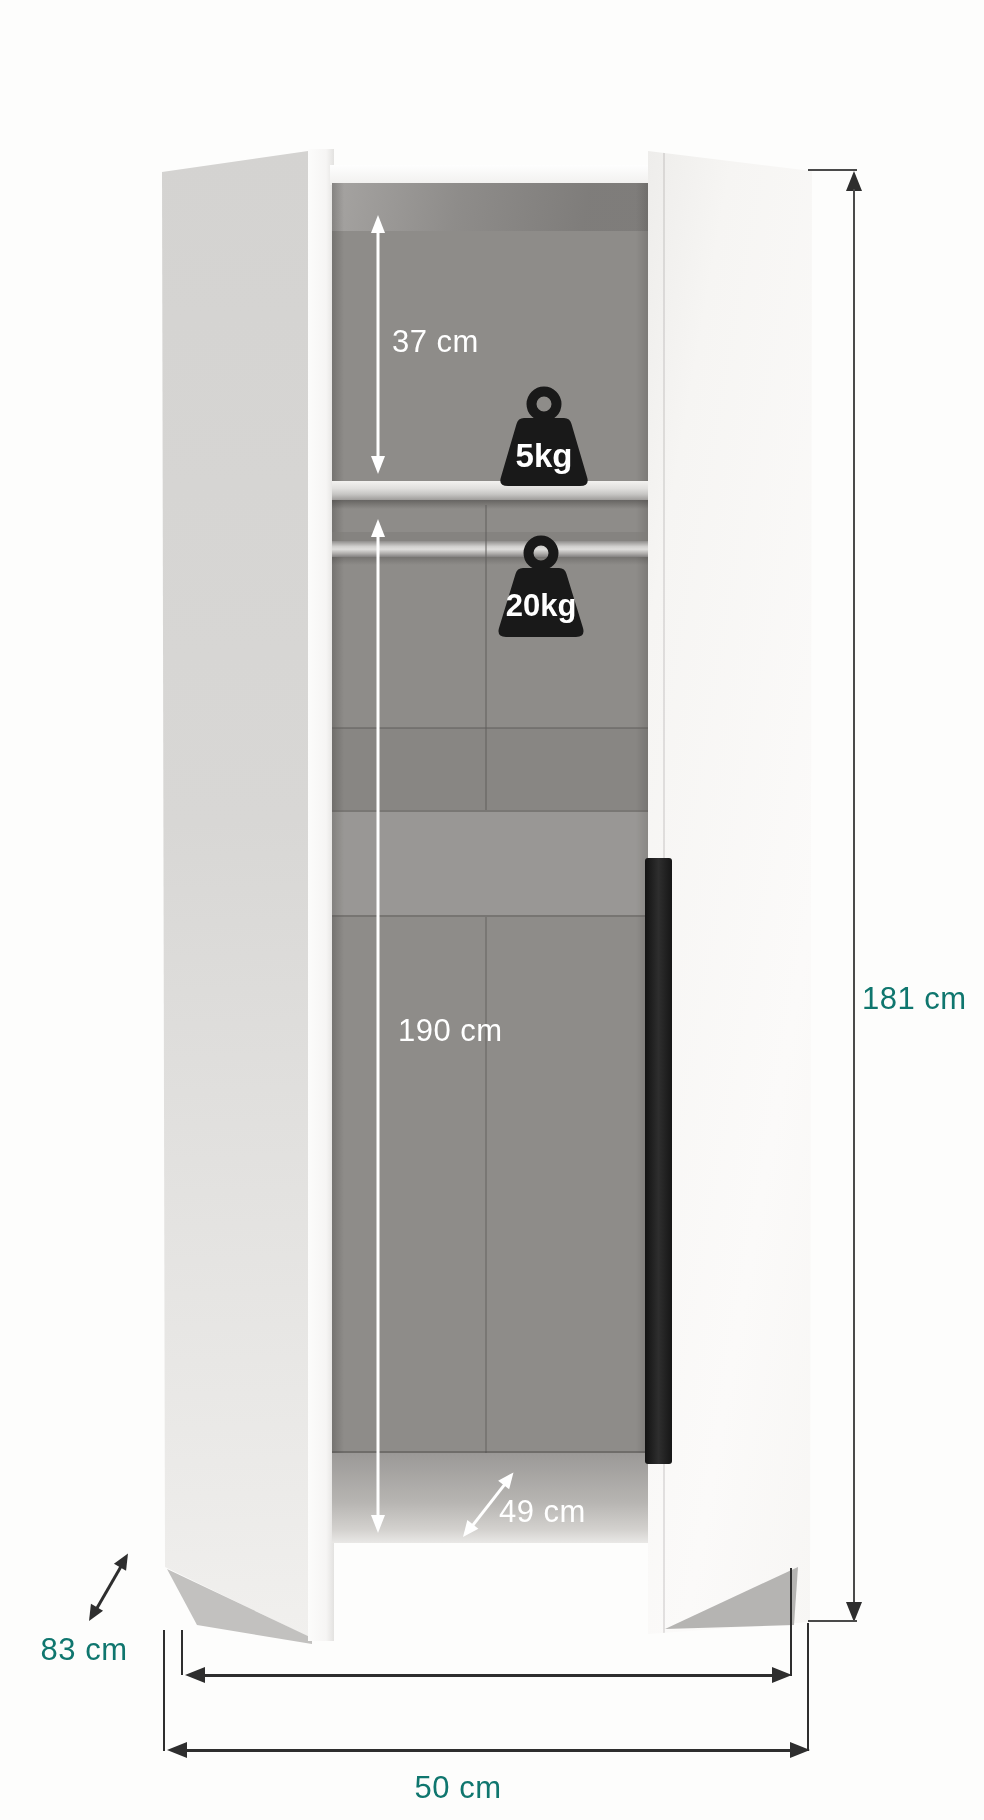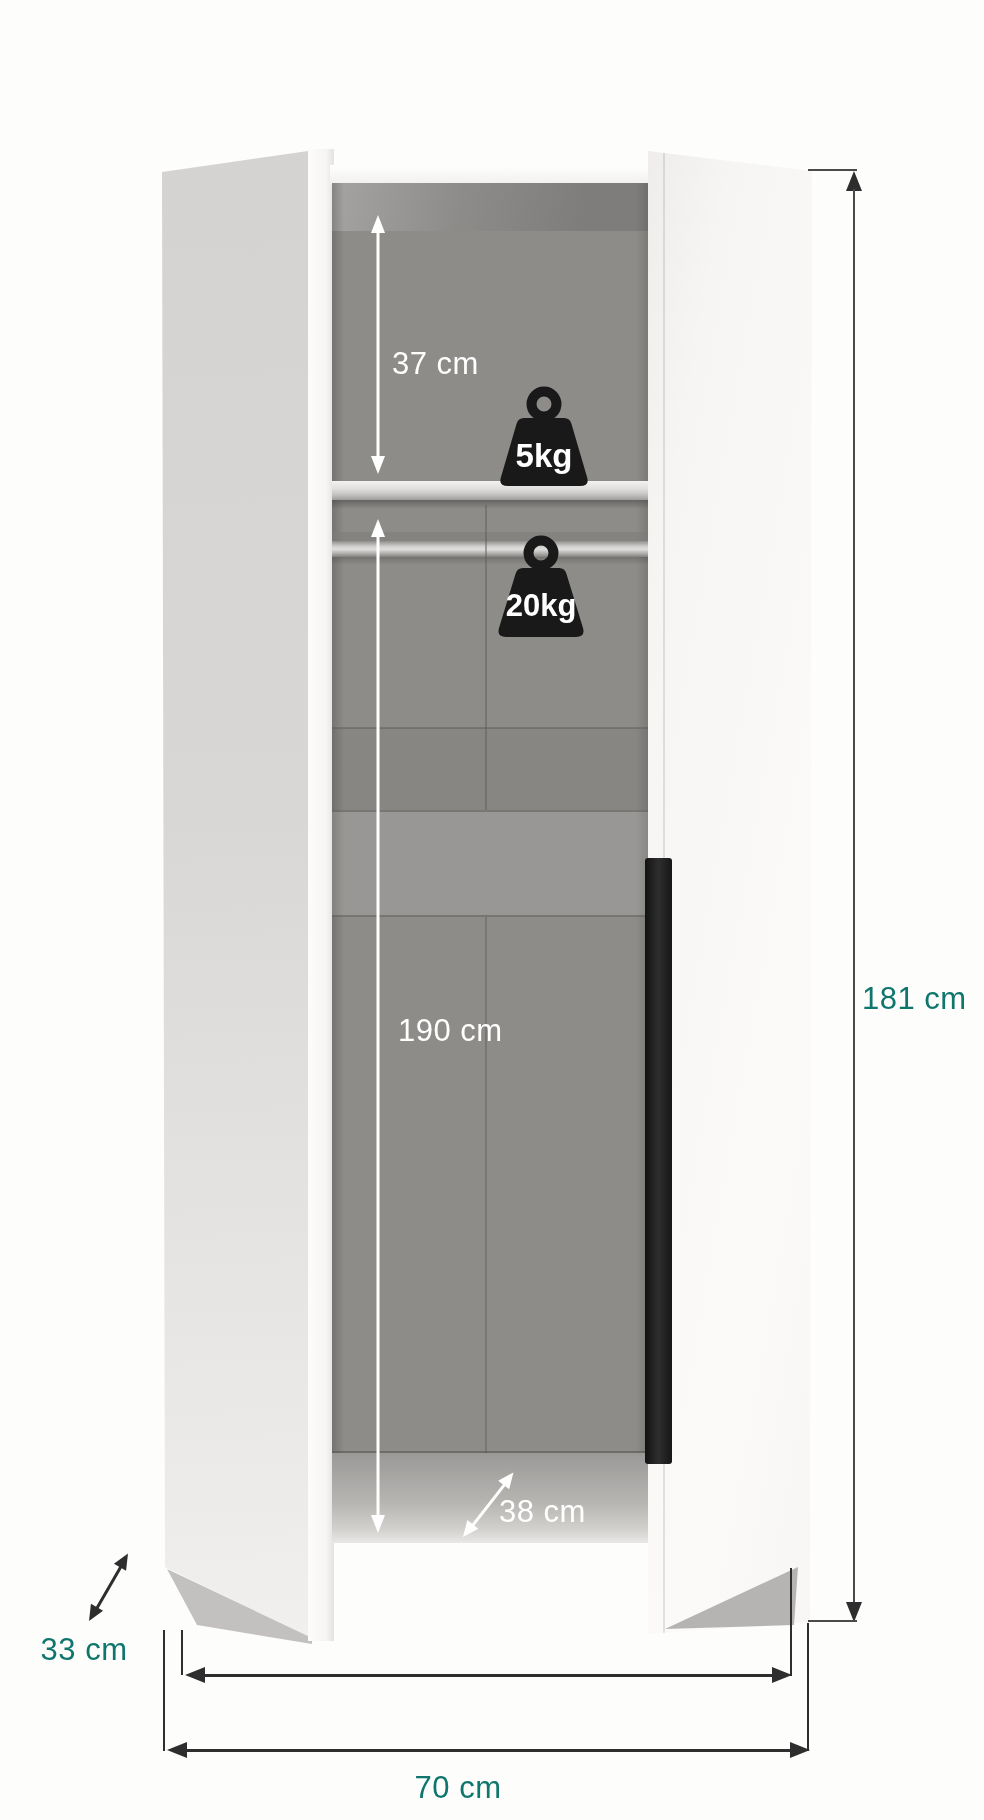--- a/index.html
+++ b/index.html
@@ -118,63 +118,63 @@
     <circle cx="48" cy="21" r="12.5" fill="none" stroke="#191919" stroke-width="10"></circle>
     <path fill="#191919" d="M 30 36 L 66 36 Q 72 36 73.5 42 L 90 96 Q 92.5 105 83 105 L 13 105 Q 3.5 105 6 96 L 22.5 42 Q 24 36 30 36 Z"></path>
     <text class="weight-text" x="48" y="84" font-size="31" text-anchor="middle">20kg</text>
   </svg>
 
   <div class="varrow" style="left:371px;top:215px;width:14px;height:259px;">
     <span class="head-up"></span>
     <span class="shaft"></span>
     <span class="head-down"></span>
   </div>
-  <div class="lbl white" style="left:392px;top:346px;">37 cm</div>
+  <div class="lbl white" style="left:392px;top:324px;">37 cm</div>
 
   <div class="varrow" style="left:371px;top:519px;width:14px;height:1014px;">
     <span class="head-up"></span>
     <span class="shaft"></span>
     <span class="head-down"></span>
   </div>
   <div class="lbl white" style="left:398px;top:1013px;">190 cm</div>
 
   <div class="darrow" style="left:463px;top:1530px;width:82px;transform:rotate(-52deg);">
     <span class="head-l"></span>
     <span class="shaft"></span>
     <span class="head-r"></span>
   </div>
-  <div class="lbl white" style="left:499px;top:1494px;">38 cm</div>
+  <div class="lbl white" style="left:499px;top:1494px;">49 cm</div>
 
   <div class="thinline" style="left:808px;top:169px;width:49px;height:2px;"></div>
   <div class="varrow v181" style="left:846px;top:171px;width:16px;height:1451px;">
     <span class="head-up"></span>
     <span class="shaft"></span>
     <span class="head-down"></span>
   </div>
   <div class="thinline" style="left:808px;top:1620px;width:49px;height:2px;"></div>
   <div class="lbl dark" style="left:862px;top:981px;">181 cm</div>
 
   <div class="darrow dark" style="left:89px;top:1614px;width:78px;transform:rotate(-60deg);">
     <span class="head-l"></span>
     <span class="shaft"></span>
     <span class="head-r"></span>
   </div>
-  <div class="lbl dark ctr" style="left:28px;top:1632px;width:112px;">33 cm</div>
+  <div class="lbl dark ctr" style="left:28px;top:1632px;width:112px;">83 cm</div>
 
   <div class="conn" style="left:181px;top:1630px;width:2px;height:45px;"></div>
   <div class="conn" style="left:790px;top:1568px;width:2px;height:108px;"></div>
   <div class="harrow" style="left:185px;top:1667px;width:607px;">
     <span class="head-l"></span>
     <span class="shaft"></span>
     <span class="head-r"></span>
   </div>
   <div class="lbl dark ctr" style="left:398px;top:1701px;width:120px;"></div>
 
   <div class="conn" style="left:163px;top:1630px;width:2px;height:121px;"></div>
   <div class="conn" style="left:807px;top:1623px;width:2px;height:128px;"></div>
   <div class="harrow" style="left:167px;top:1742px;width:643px;">
     <span class="head-l"></span>
     <span class="shaft"></span>
     <span class="head-r"></span>
   </div>
-  <div class="lbl dark ctr" style="left:398px;top:1770px;width:120px;">70 cm</div>
+  <div class="lbl dark ctr" style="left:398px;top:1770px;width:120px;">50 cm</div>
 
 </div>
 
 </body></html>

